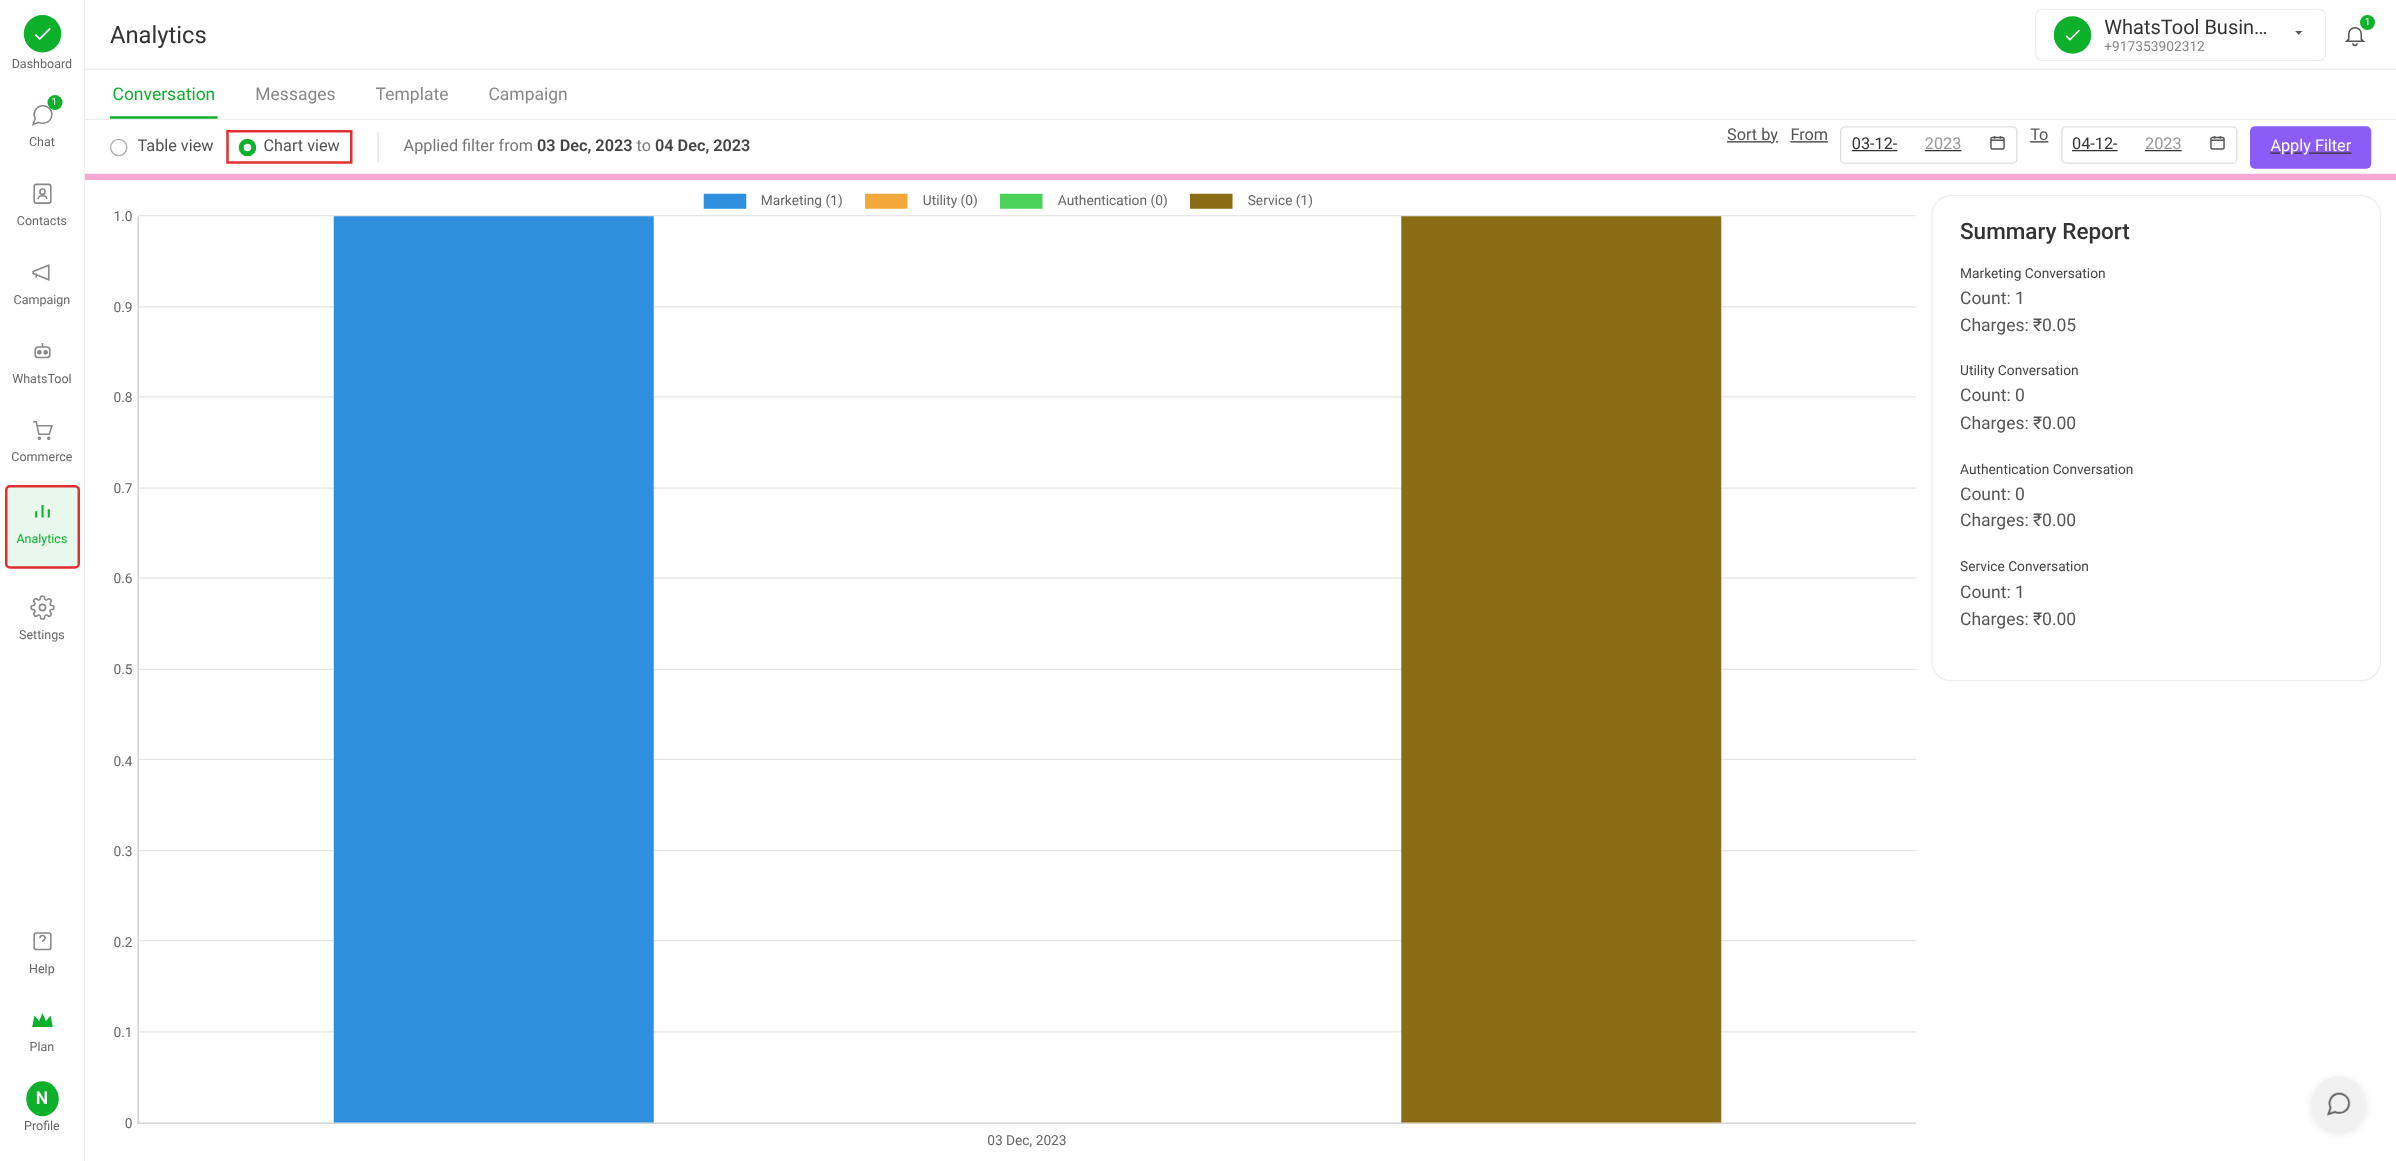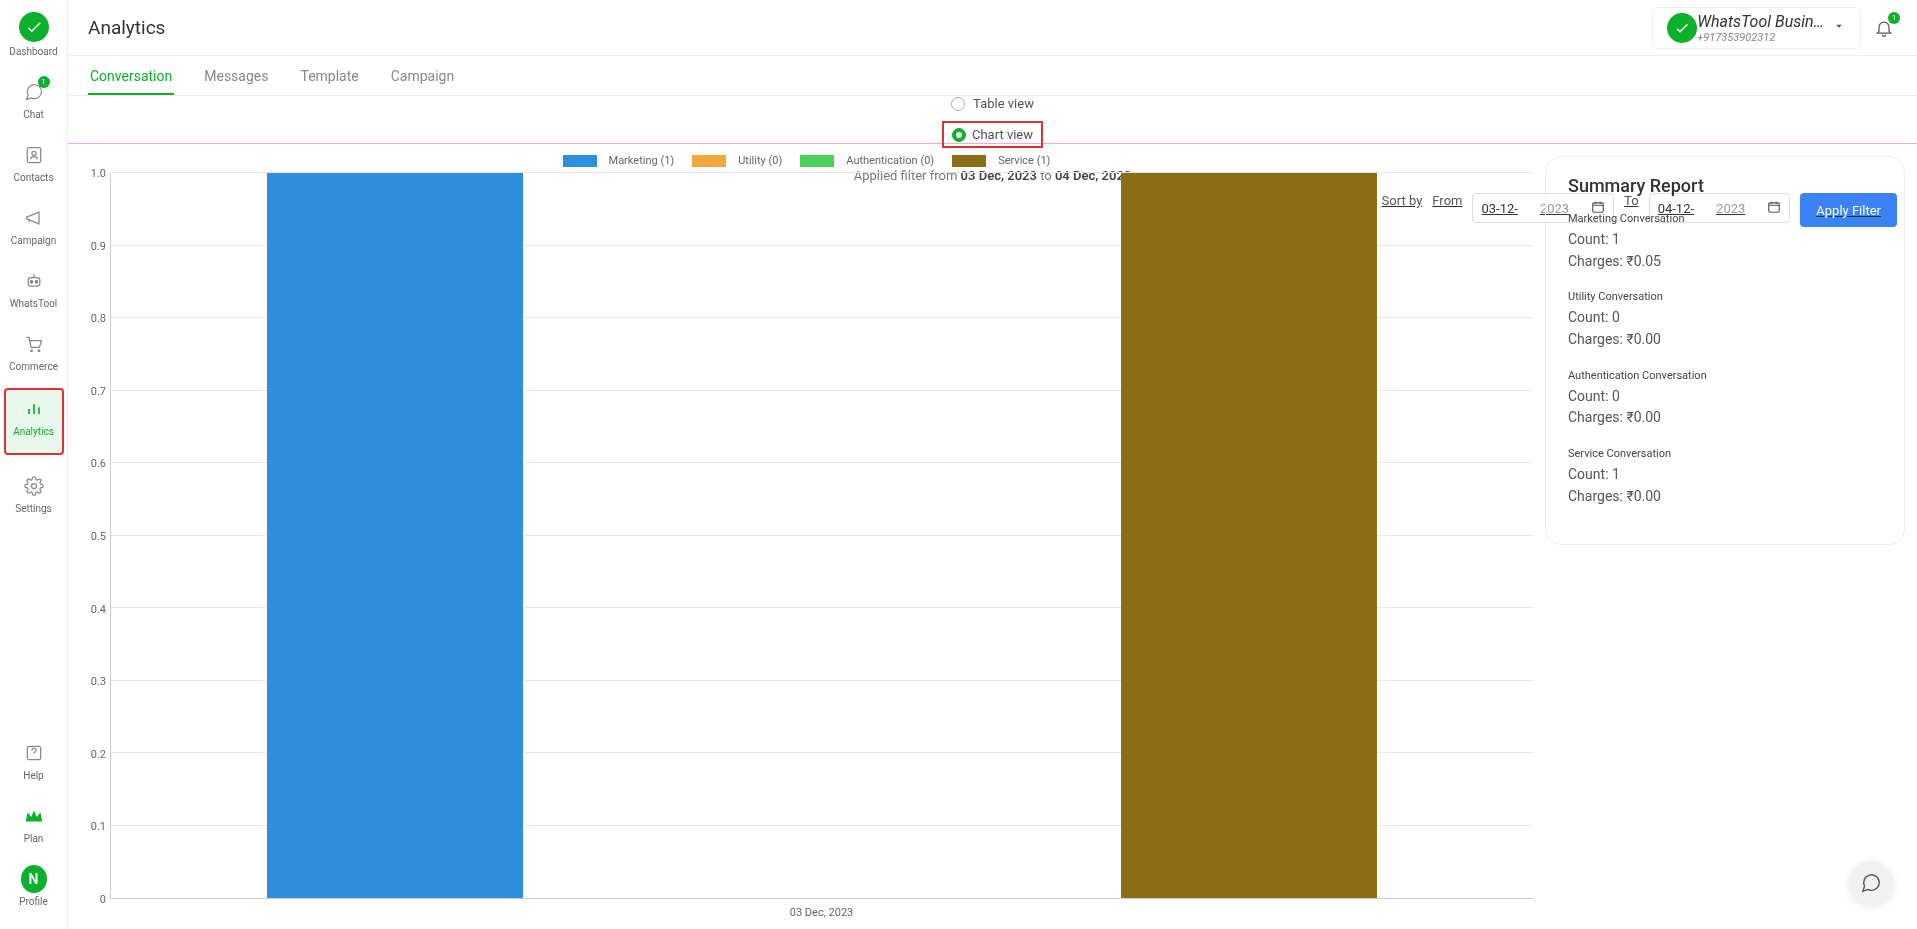--- a/index.html
+++ b/index.html
@@ -21,49 +21,49 @@
 
   .sb-spacer { flex:1; }
   .sb-bottom { display:flex; flex-direction:column; align-items:center; padding-bottom:6px; }
 
   
   .main { flex:1; display:flex; flex-direction:column; }
 
   
   .topbar { height:56px; border-bottom:1px solid #eee; display:flex; align-items:center; padding:0 20px; }
   .topbar .title { font-size:19px; color:#333; }
-  .topbar .acct { margin-left:auto; display:flex; align-items:center; height:42px; padding:4px 14px; border:1px solid #eee; border-radius:6px; cursor:pointer;font-style:italic; }
+  .topbar .acct { margin-left:auto; display:flex; align-items:center; gap:10px; height:42px; padding:4px 14px; border:1px solid #eee; border-radius:6px; cursor:pointer; }
   .acct-icon { width:30px; height:30px; border-radius:50%; background:#0db02b; color:#fff; display:flex; align-items:center; justify-content:center; font-weight:bold; font-size:16px; }
   .acct-txt { display:flex; flex-direction:column; max-width:150px; }
   .acct-name { font-size:16px; color:#333; white-space:nowrap; overflow:hidden; text-overflow:ellipsis; }
   .acct-phone { font-size:11px; color:#888; }
   .chev { margin-left:8px; color:#555; }
   .bell-wrap { margin-left:10px; position:relative; width:26px; height:26px; display:flex; align-items:center; justify-content:center; cursor:pointer; color:#555; }
 
   
   .tabs { height:40px; border-bottom:1px solid #eee; display:flex; align-items:flex-end; padding:0 20px; gap:28px; }
   .tab { font-size:14px; color:#888; padding:10px 2px 9px; cursor:pointer; border-bottom:2px solid transparent; }
   .tab-active { color:#0db02b; border-bottom:2px solid #0db02b; }
 
   
-  .filter-row { height:48px; display:flex; align-items:center; padding:0 20px; border-bottom:1px solid #f9a8d4; gap:10px;flex-direction:column; }
+  .filter-row { height:48px; display:flex; align-items:center; padding:0 20px; border-bottom:5px solid #f9a8d4; gap:10px; }
   .view-toggle { display:flex; align-items:center; gap:8px; }
   .radio { width:14px; height:14px; border-radius:50%; border:1px solid #aaa; display:flex; align-items:center; justify-content:center; cursor:pointer; }
   .radio.checked { border-color:#0db02b; background:#0db02b; }
   .radio.checked::after { content:""; width:6px; height:6px; border-radius:50%; background:#fff; }
   .view-label { font-size:13px; color:#525252; }
   .chart-view-wrap { border:2px solid #e03030; padding:4px 8px; display:flex; align-items:center; gap:6px; }
   .divider-v { width:1px; height:24px; background:#e0e0e0; margin:0 10px; }
   .applied { font-size:13px; color:#777; }
   .applied b { color:#444; font-weight:600; }
   .filter-right { margin-left:auto; display:flex; align-items:flex-start; gap:10px;text-decoration:underline; }
   .filter-right .lbl { font-size:13px; color:#555; }
   .date-input { display:flex; align-items:center; gap:22px; border:1px solid #ddd; border-radius:4px; height:30px; padding:0 8px; font-size:13px; color:#333; }
   .date-input .faded { color:#999; }
-  .apply-btn { background:#3b82f6; color:#fff; font-size:13px; border:none; border-radius:4px; height:34px; padding:0 16px; cursor:pointer; }
+  .apply-btn { background:#8b5cf6; color:#fff; font-size:13px; border:none; border-radius:4px; height:34px; padding:0 16px; cursor:pointer; }
 
   
   .content { flex:1; display:flex; padding:4px 12px; gap:12px; }
   .chart-area { flex:1; display:flex; flex-direction:column; }
   .legend { display:flex; justify-content:center; gap:18px; padding:6px 0 4px; align-items:center; }
   .legend-item { display:flex; align-items:center; gap:12px; font-size:11px; color:#666; }
   .legend-swatch { width:34px; height:12px; }
   .c-marketing { background:#2d8fdd; }
   .c-utility { background:#f2a83b; }
   .c-auth { background:#4bd25a; }

